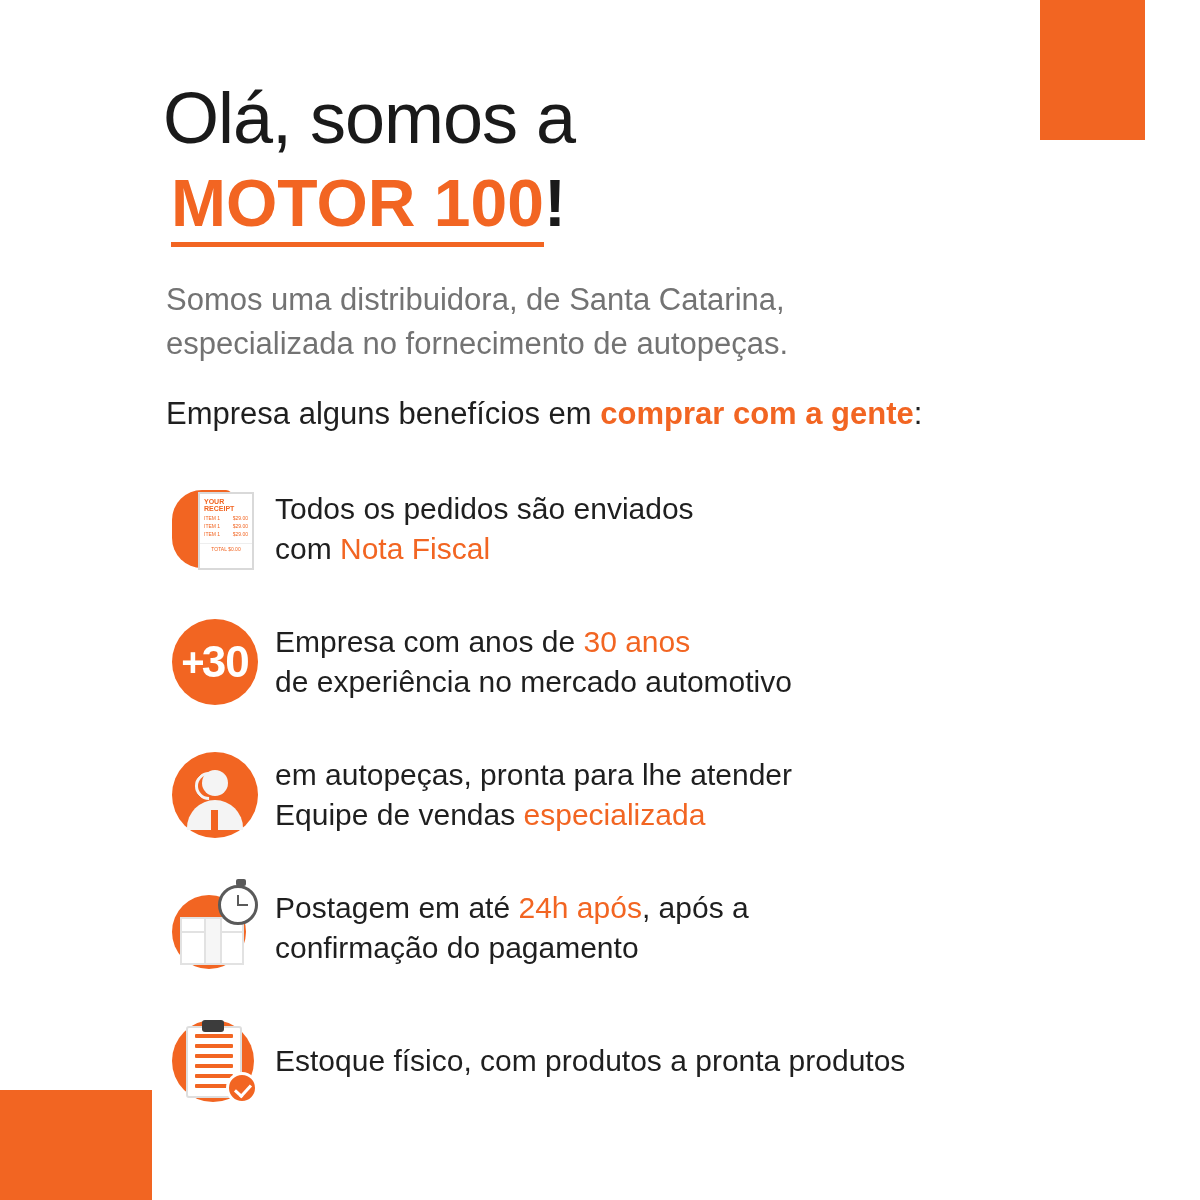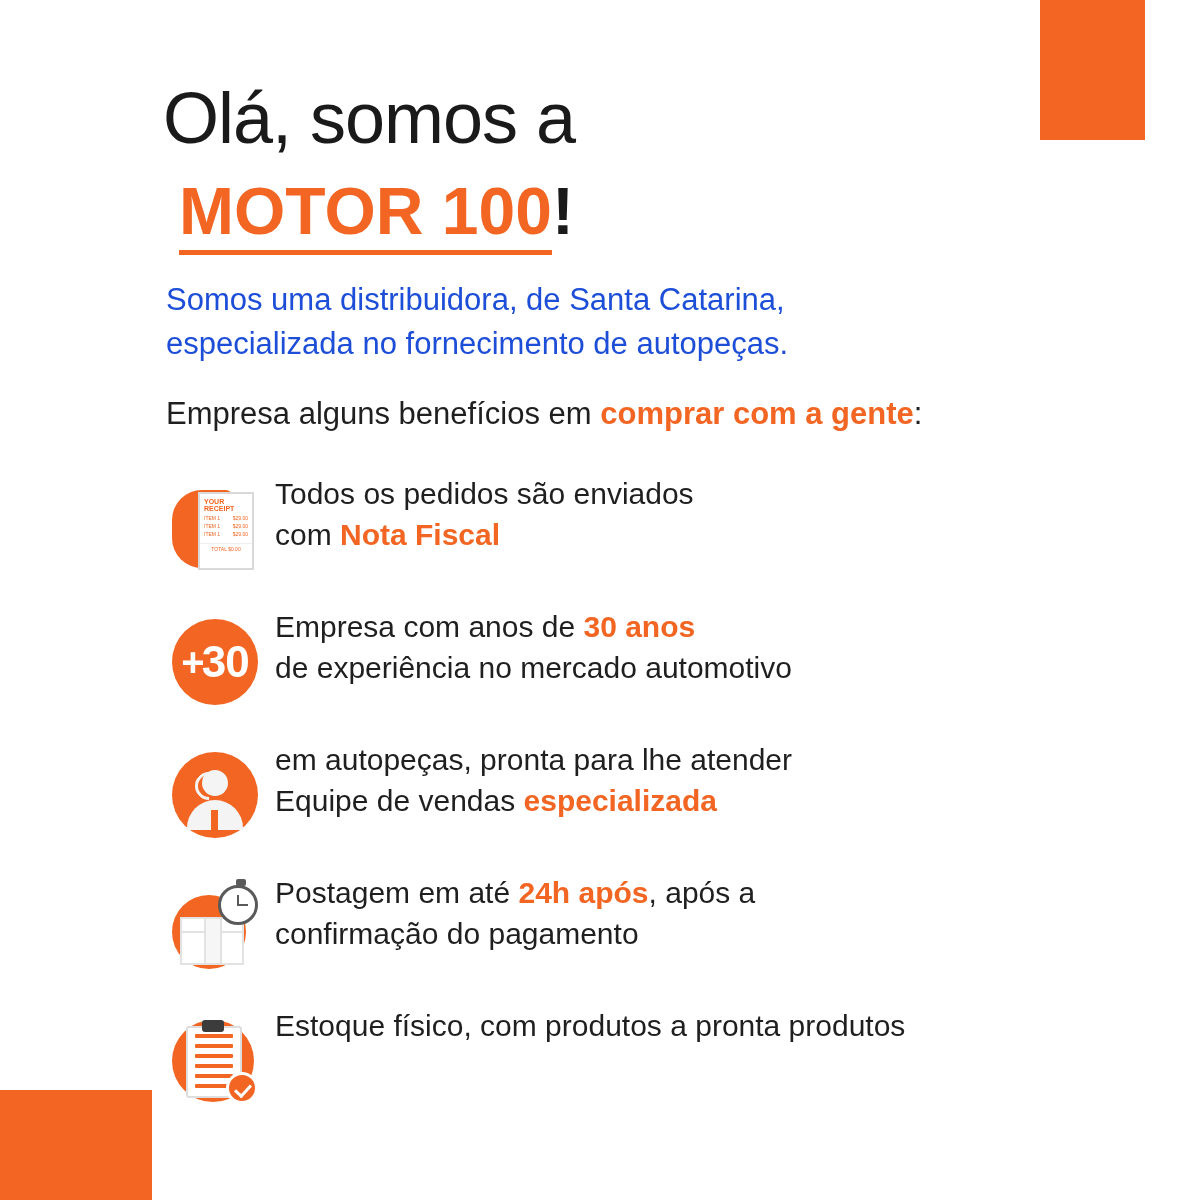--- a/index.html
+++ b/index.html
@@ -52,40 +52,40 @@
     letter-spacing: -1px;
     line-height: 1.0;
     margin: 0;
   }
   .headline-2 {
     font-size: 66px;
     font-weight: bold;
     color: #1a1a1a;
     letter-spacing: 0px;
     line-height: 1.25;
-    margin: 16px;
+    margin: 8px;
     white-space: nowrap;
   }
   .headline-2 .brand {
     color: #F26522;
     border-bottom: 5px solid #F26522;
     padding-bottom: 2px;
   }
   .headline-2 .bang {
     color: #1a1a1a;
   }
 
   .intro {
     position: absolute;
     left: 166px;
     top: 278px;
     width: 900px;
     font-size: 31px;
     line-height: 1.42;
-    color: #1d4ed8;
+    color: #737373;
   }
 
   .benefits-lead {
     position: absolute;
     left: 166px;
     top: 396px;
     font-size: 31px;
     color: #1f1f1f;
     white-space: nowrap;
   }
@@ -97,39 +97,40 @@
 
   
   .benefits {
     position: absolute;
     left: 163px;
     top: 474px;
     width: 980px;
   }
   .benefit {
     display: flex;
+    align-items: center;
     min-height: 110px;
     margin-bottom: 23px;
   }
   .benefit .icon-wrap {
     width: 104px;
     flex: 0 0 104px;
     display: flex;
     align-items: center;
     justify-content: center;
   }
   .benefit .text {
     font-size: 30px;
     line-height: 1.35;
     color: #1f1f1f;
     padding-left: 8px;
   }
   .benefit .text .accent {
     color: #F26522;
-    font-weight: bold;
+    font-weight: normal;
   }
 
   
   .circle-icon {
     width: 86px;
     height: 86px;
     border-radius: 50%;
     background: #F26522;
     position: relative;
     display: flex;

